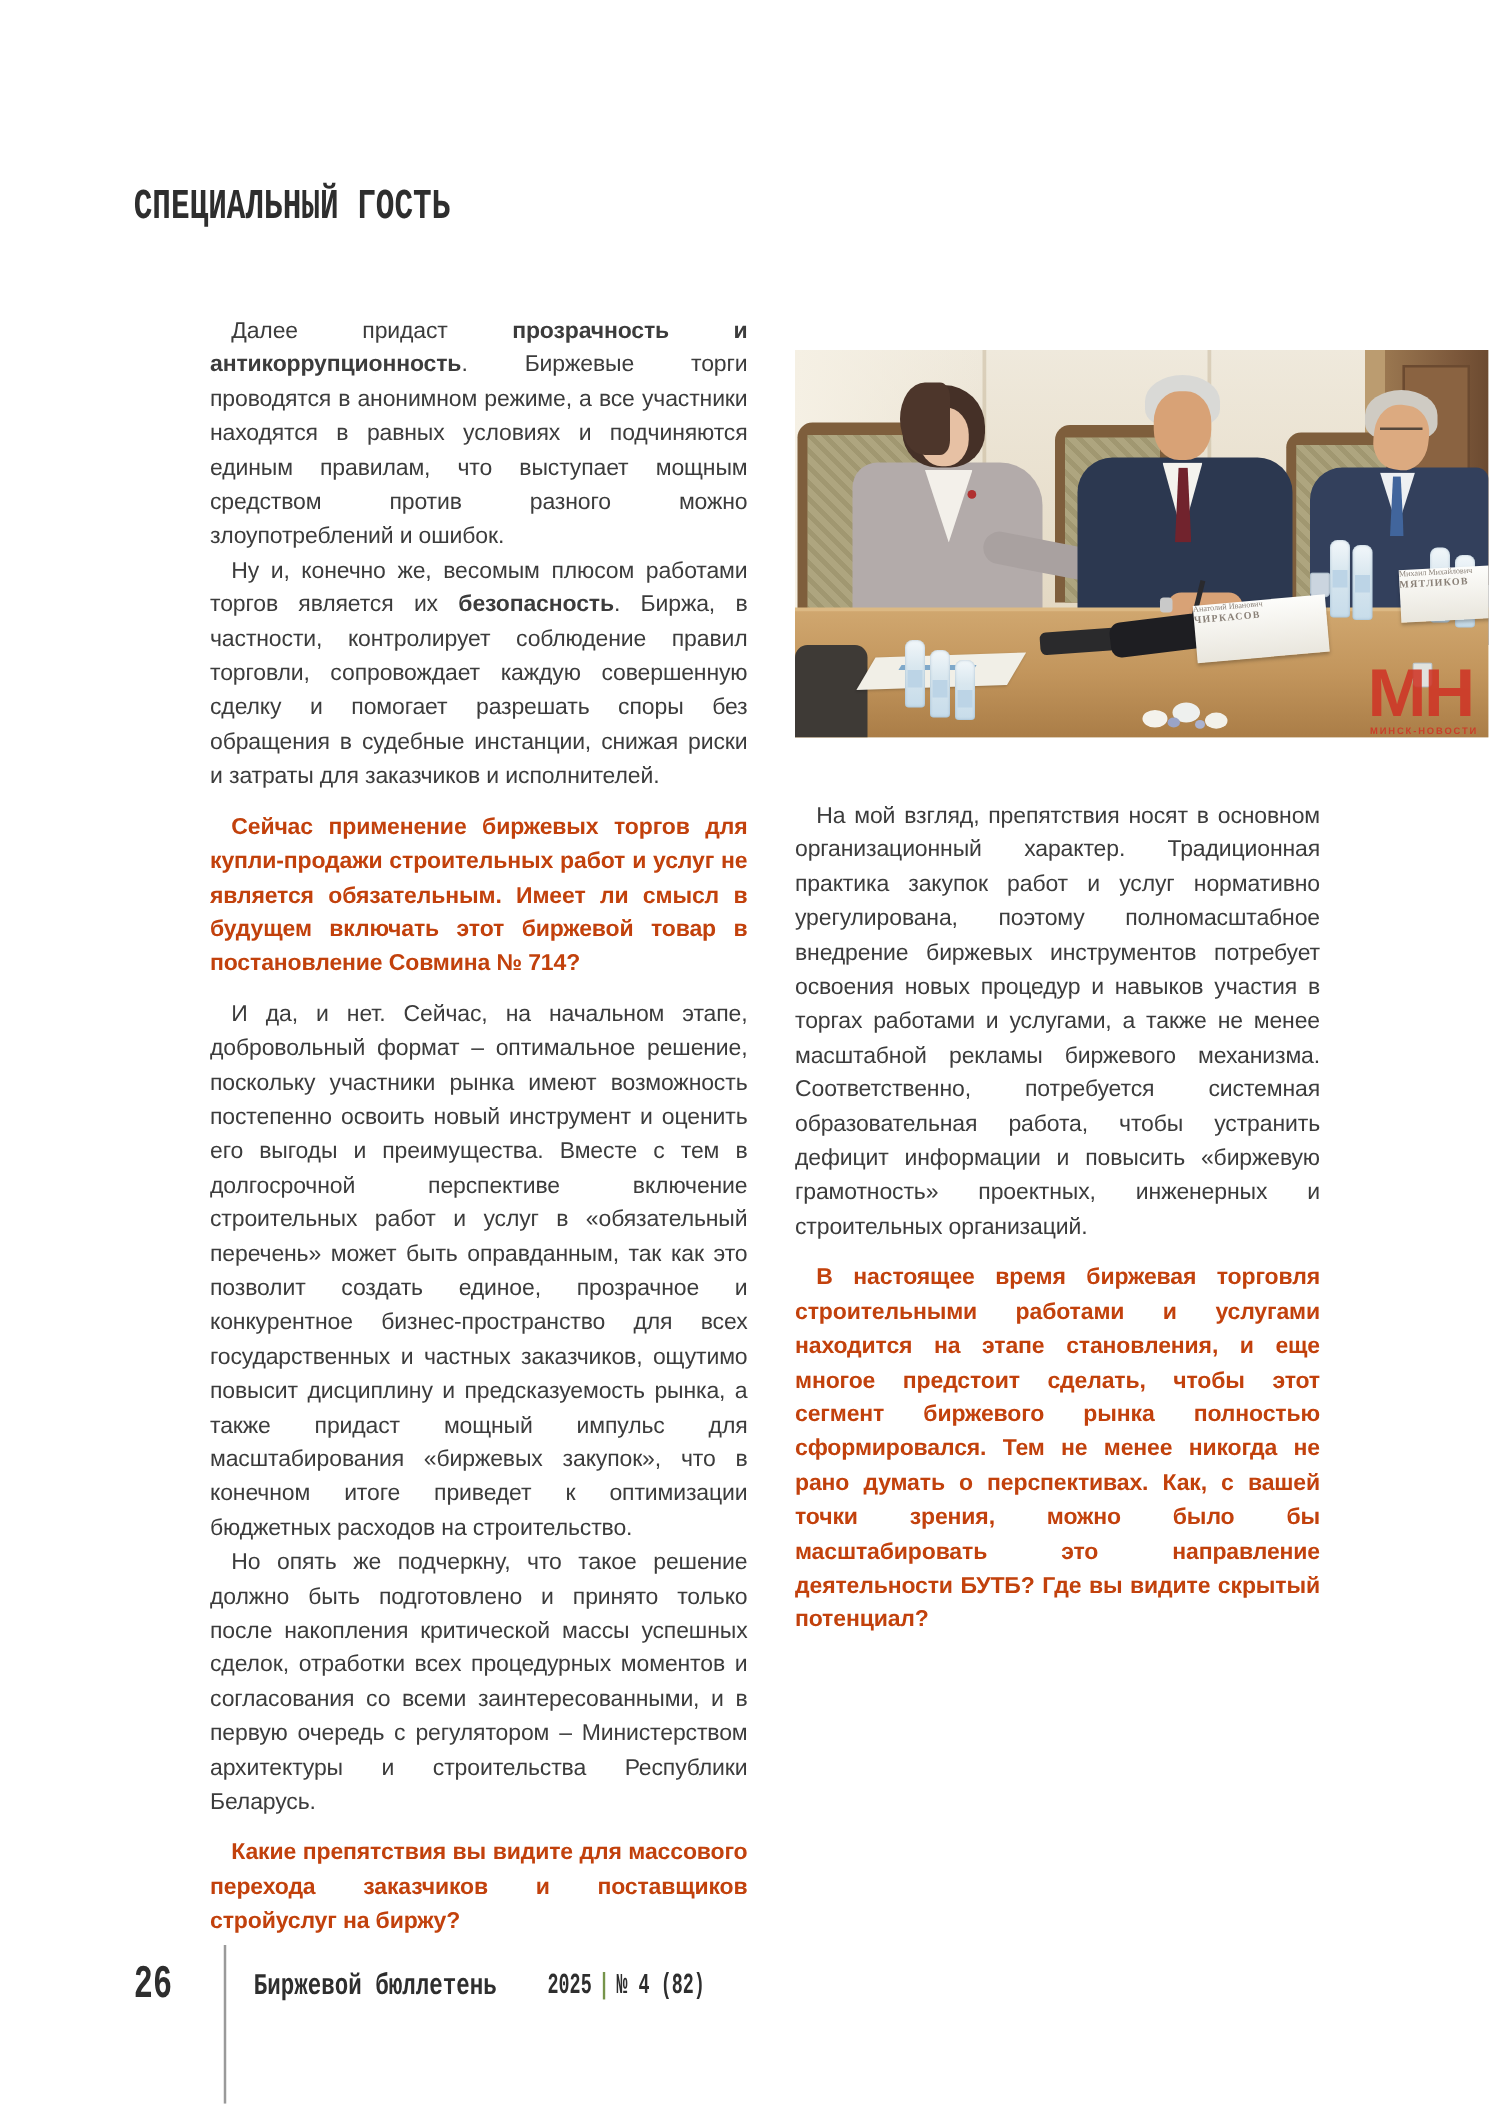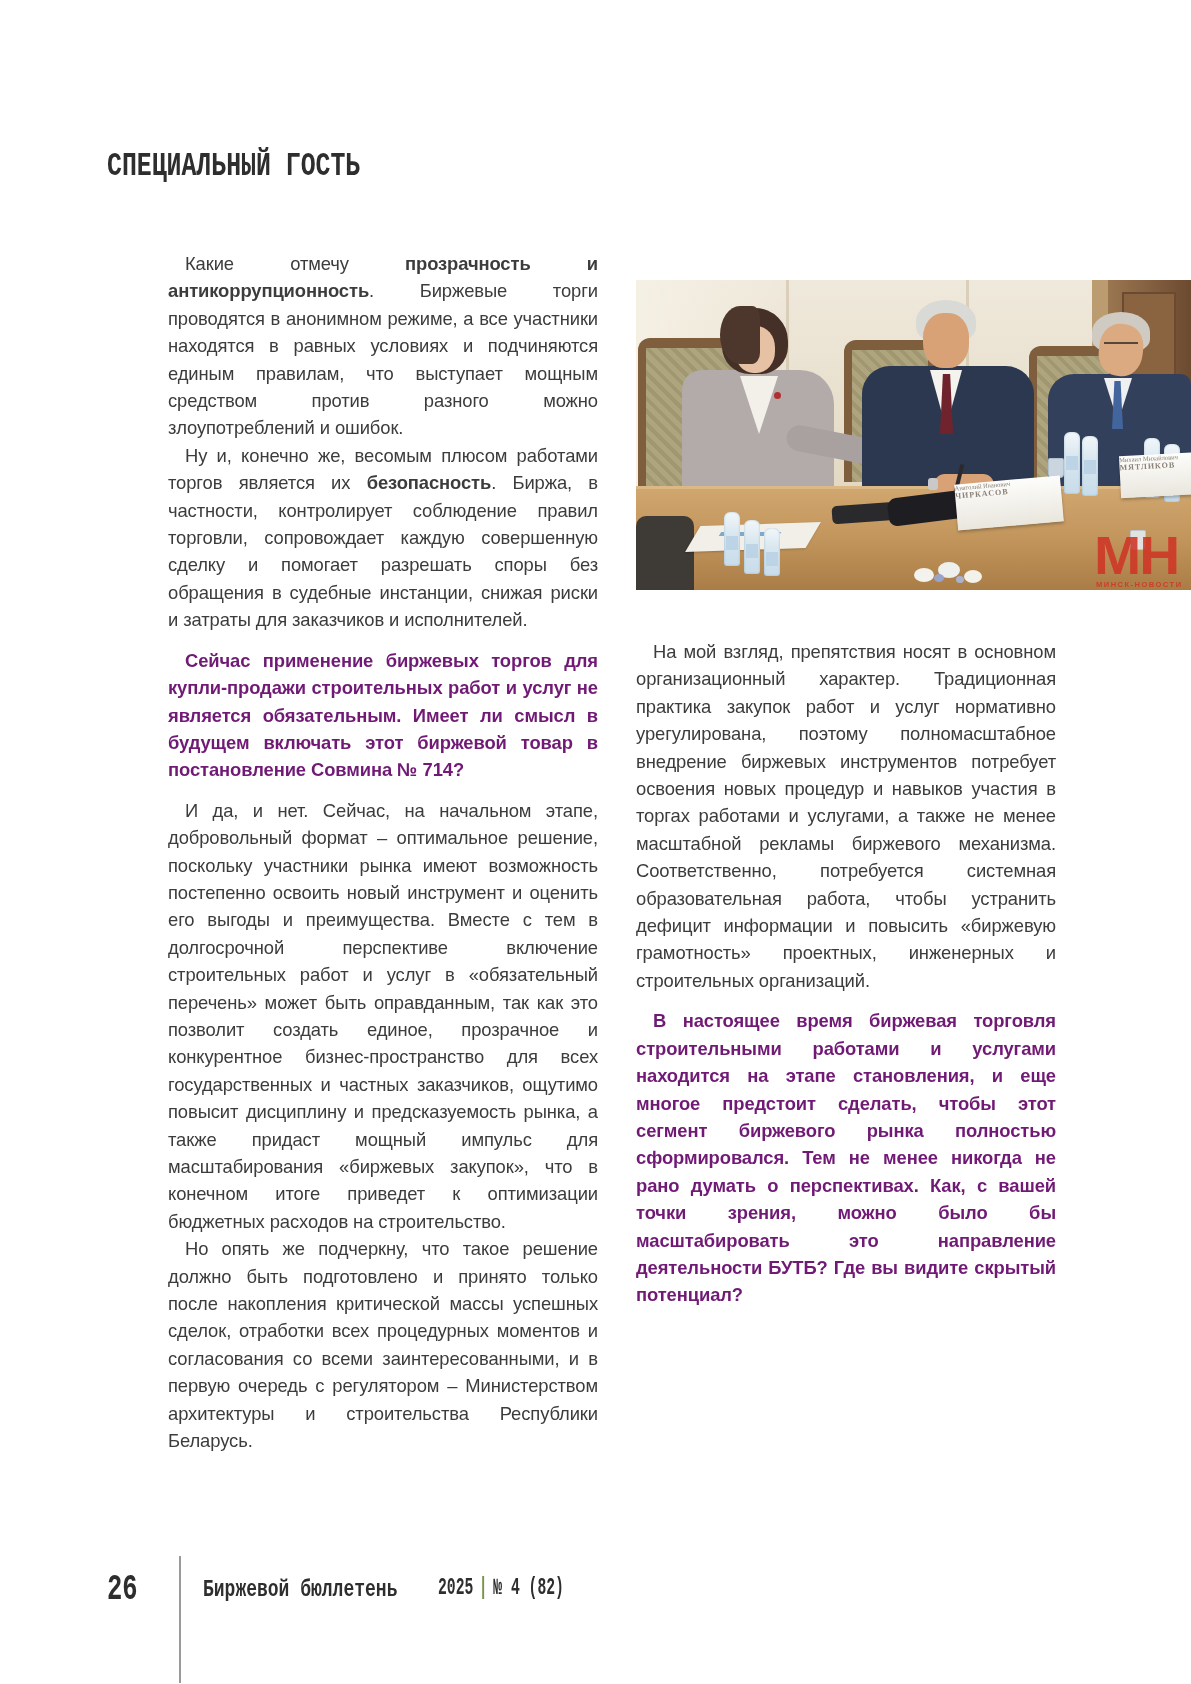--- a/index.html
+++ b/index.html
@@ -11,21 +11,21 @@
         line-height:1;white-space:nowrap;display:inline-block;transform-origin:0 0;}
 
   .section-header{position:absolute;left:107px;top:149px;font-size:34px;transform:scale(0.73,1.0);}
 
   
   .col{position:absolute;text-align:justify;font-size:18.4px;line-height:27.4px;
        color:#3c3c3c;letter-spacing:-0.1px;}
   .col-left{left:168px;top:250px;width:430px;}
   .col-right{left:636px;top:598px;width:420px;margin-top:40px;}
   .col p{margin:0;text-indent:17px;}
-  .col p.question{font-weight:700;margin:13px 0;color:#701a75;}
+  .col p.question{font-weight:700;margin:13px 0;color:#c2410c;}
 
   
   .photo{position:absolute;left:636px;top:280px;width:555px;height:310px;overflow:hidden;
          background:linear-gradient(180deg,#efe9dc 0%,#e6dcc8 55%,#dbcfb6 100%);}
   .photo *{position:absolute;}
   .ph-light{left:0;top:0;width:150px;height:210px;background:linear-gradient(90deg,#f5f0e4,rgba(245,240,228,0));}
   .ph-panel-line{top:0;width:3px;height:190px;background:rgba(180,160,125,.35);}
   .ph-door{left:472px;top:0;width:83px;height:188px;background:linear-gradient(90deg,#9a7750,#7b573a 70%,#6b4a30);}
   .ph-door-frame{left:456px;top:0;width:16px;height:188px;background:#bb9c70;}
   .ph-door-inner{left:486px;top:12px;width:50px;height:150px;background:#8a6341;border:2px solid #6b4a30;}
@@ -100,25 +100,26 @@
   .f-issue .sep{font-weight:bold;padding:0 6px;}
 </style>
 </head>
 <body>
 
 <div class="page">
 
   <div class="section-header slab">СПЕЦИАЛЬНЫЙ ГОСТЬ</div>
 
   <div class="col col-left">
-      <p class="normal"><span>Какие отмечу </span><span style="font-weight: 700;">прозрачность и антикоррупционность</span><span>. Биржевые торги проводятся в анонимном режиме, а все участники находятся в равных условиях и подчиняются единым правилам, что выступает мощным средством против разного можно злоупотреблений и ошибок.</span></p>
+      <p class="normal"><span>Далее придаст </span><span style="font-weight: 700;">прозрачность и антикоррупционность</span><span>. Биржевые торги проводятся в анонимном режиме, а все участники находятся в равных условиях и подчиняются единым правилам, что выступает мощным средством против разного можно злоупотреблений и ошибок.</span></p>
       <p class="normal"><span>Ну и, конечно же, весомым плюсом работами торгов является их </span><span style="font-weight: 700;">безопасность</span><span>. Биржа, в частности, контролирует соблюдение правил торговли, сопровождает каждую совершенную сделку и помогает разрешать споры без обращения в судебные инстанции, снижая риски и затраты для заказчиков и исполнителей.</span></p>
       <p class="question"><span style="font-weight: 700;">Сейчас применение биржевых торгов для купли-продажи строительных работ и услуг не является обязательным. Имеет ли смысл в будущем включать этот биржевой товар в постановление Совмина № 714?</span></p>
       <p class="normal"><span>И да, и нет. Сейчас, на начальном этапе, добровольный формат – оптимальное решение, поскольку участники рынка имеют возможность постепенно освоить новый инструмент и оценить его выгоды и преимущества. Вместе с тем в долгосрочной перспективе включение строительных работ и услуг в «обязательный перечень» может быть оправданным, так как это позволит создать единое, прозрачное и конкурентное бизнес-пространство для всех государственных и частных заказчиков, ощутимо повысит дисциплину и предсказуемость рынка, а также придаст мощный импульс для масштабирования «биржевых закупок», что в конечном итоге приведет к оптимизации бюджетных расходов на строительство.</span></p>
       <p class="normal"><span>Но опять же подчеркну, что такое решение должно быть подготовлено и принято только после накопления критической массы успешных сделок, отработки всех процедурных моментов и согласования со всеми заинтересованными, и в первую очередь с регулятором – Министерством архитектуры и строительства Республики Беларусь.</span></p>
+      <p class="question"><span style="font-weight: 700;">Какие препятствия вы видите для массового перехода заказчиков и поставщиков стройуслуг на биржу?</span></p>
     </div>
 
   <div class="photo">
     <div class="ph-light"></div>
     <div class="ph-panel-line" style="left:150px"></div>
     <div class="ph-panel-line" style="left:330px"></div>
     <div class="ph-door-frame"></div>
     <div class="ph-door"></div>
     <div class="ph-door-inner"></div>
 

